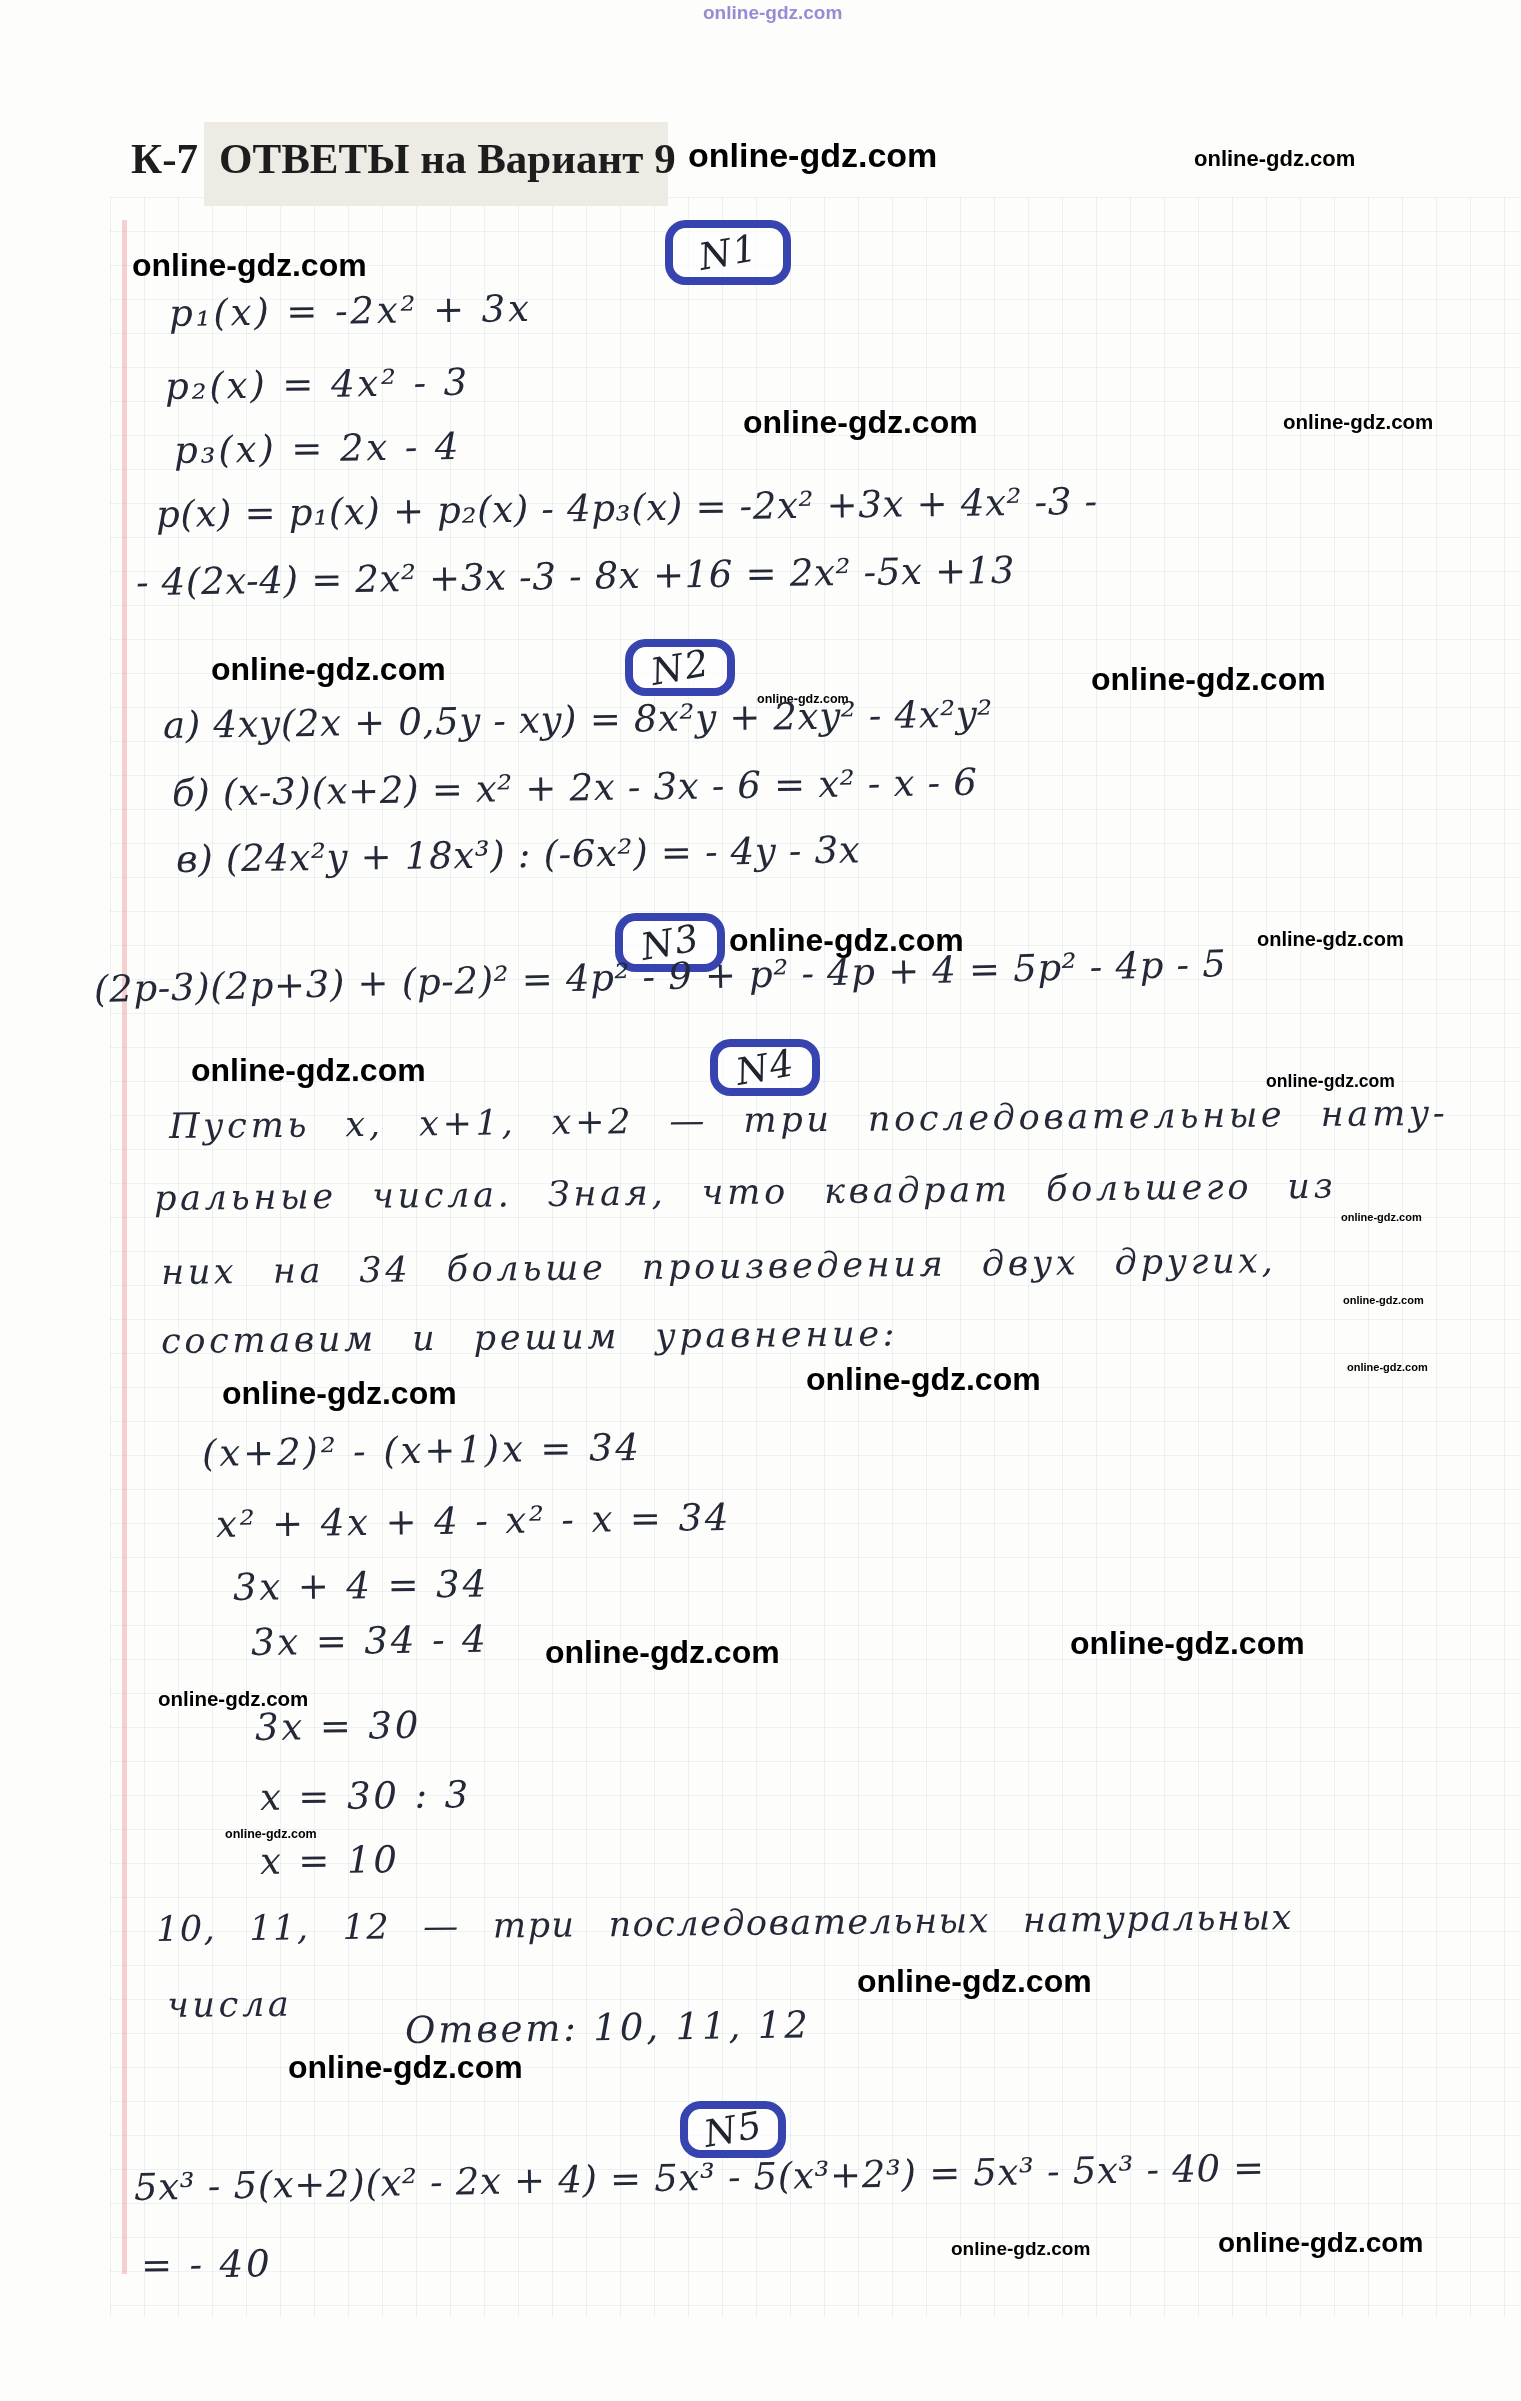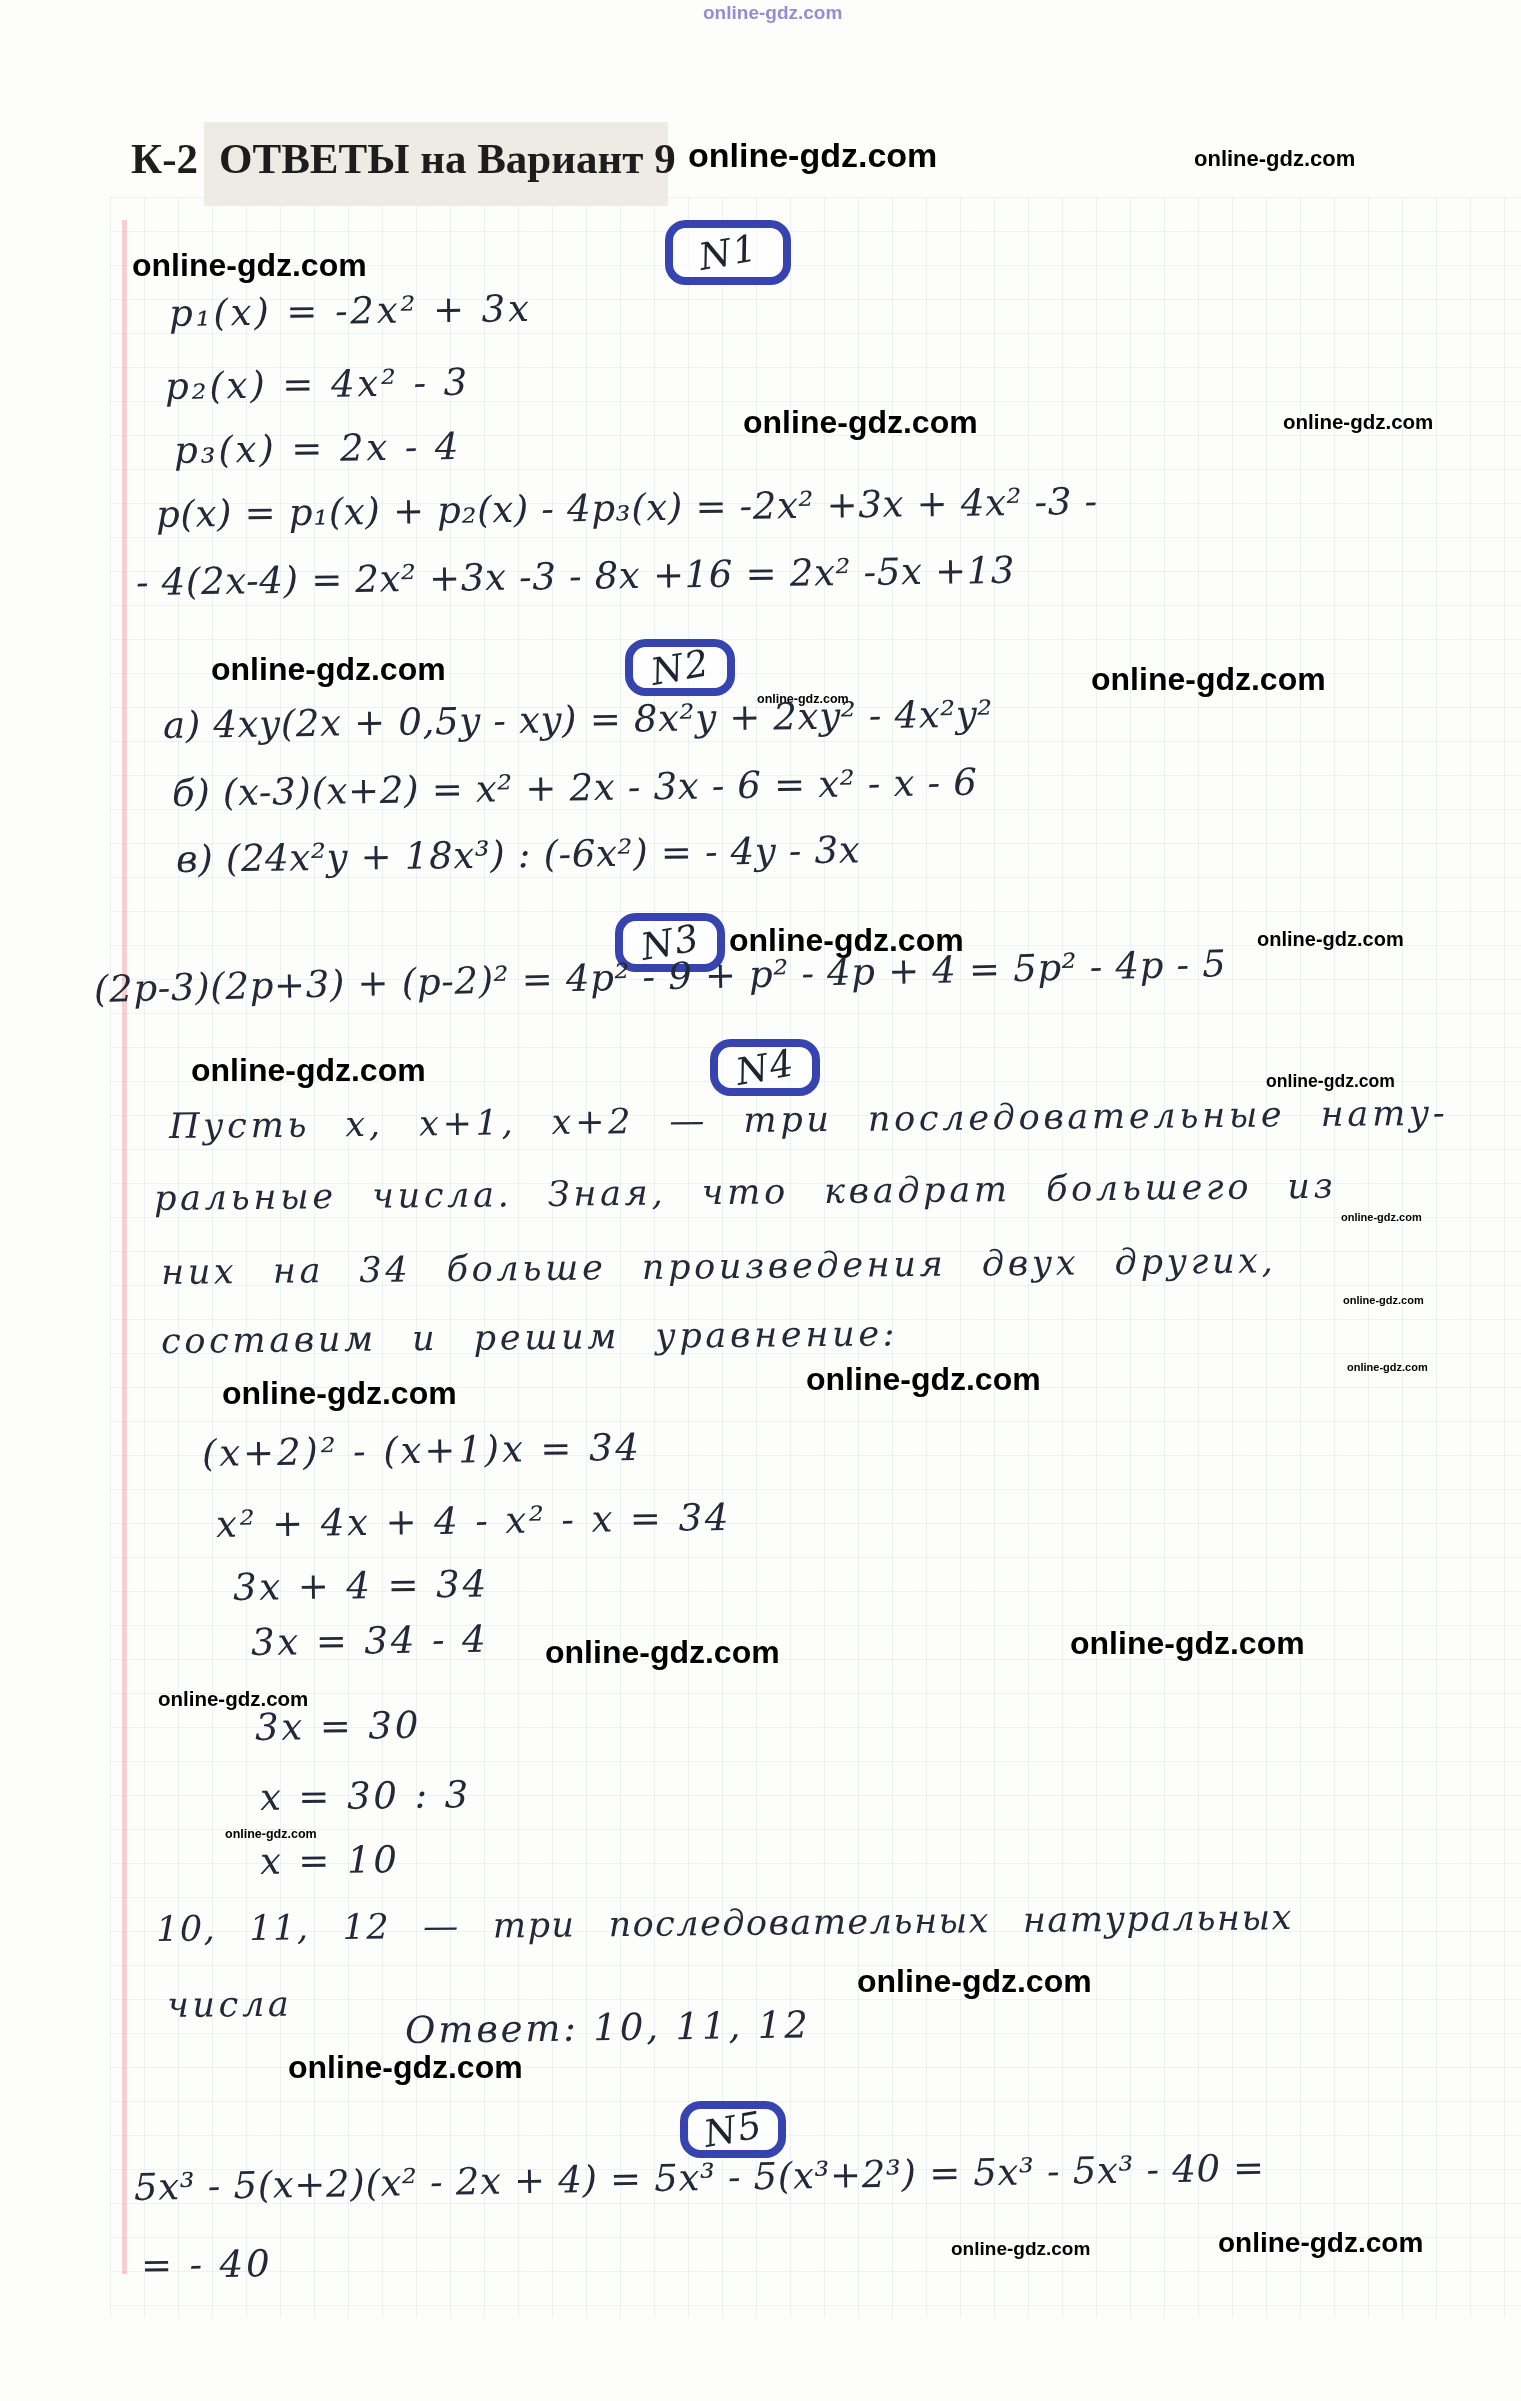--- a/index.html
+++ b/index.html
@@ -56,21 +56,21 @@
   .wm.outline{color:#978bd4;}
 </style>
 </head>
 <body>
 
 <div class="page">
   <div class="grid"></div>
   <div class="margin-line"></div>
 
   <div class="header-highlight"></div>
-  <div class="header-code">К-2</div>
+  <div class="header-code">К-7</div>
   <div class="header-title">ОТВЕТЫ на Вариант 9</div>
 
   <div class="wm outline" style="left:703px;top:2.9px;font-size:19px;font-weight:700;">online-gdz.com</div>
   <div class="wm" style="left:688px;top:138px;font-size:34px;font-weight:700;">online-gdz.com</div>
   <div class="wm" style="left:1194px;top:148px;font-size:22px;font-weight:700;">online-gdz.com</div>
   <div class="wm" style="left:132px;top:249px;font-size:32px;font-weight:700;">online-gdz.com</div>
   <div class="wm" style="left:743px;top:406px;font-size:32px;font-weight:700;">online-gdz.com</div>
   <div class="wm" style="left:1283px;top:412px;font-size:20.5px;font-weight:600;">online-gdz.com</div>
   <div class="wm" style="left:211px;top:653px;font-size:32px;font-weight:700;">online-gdz.com</div>
   <div class="wm" style="left:1091px;top:663px;font-size:32px;font-weight:700;">online-gdz.com</div>

